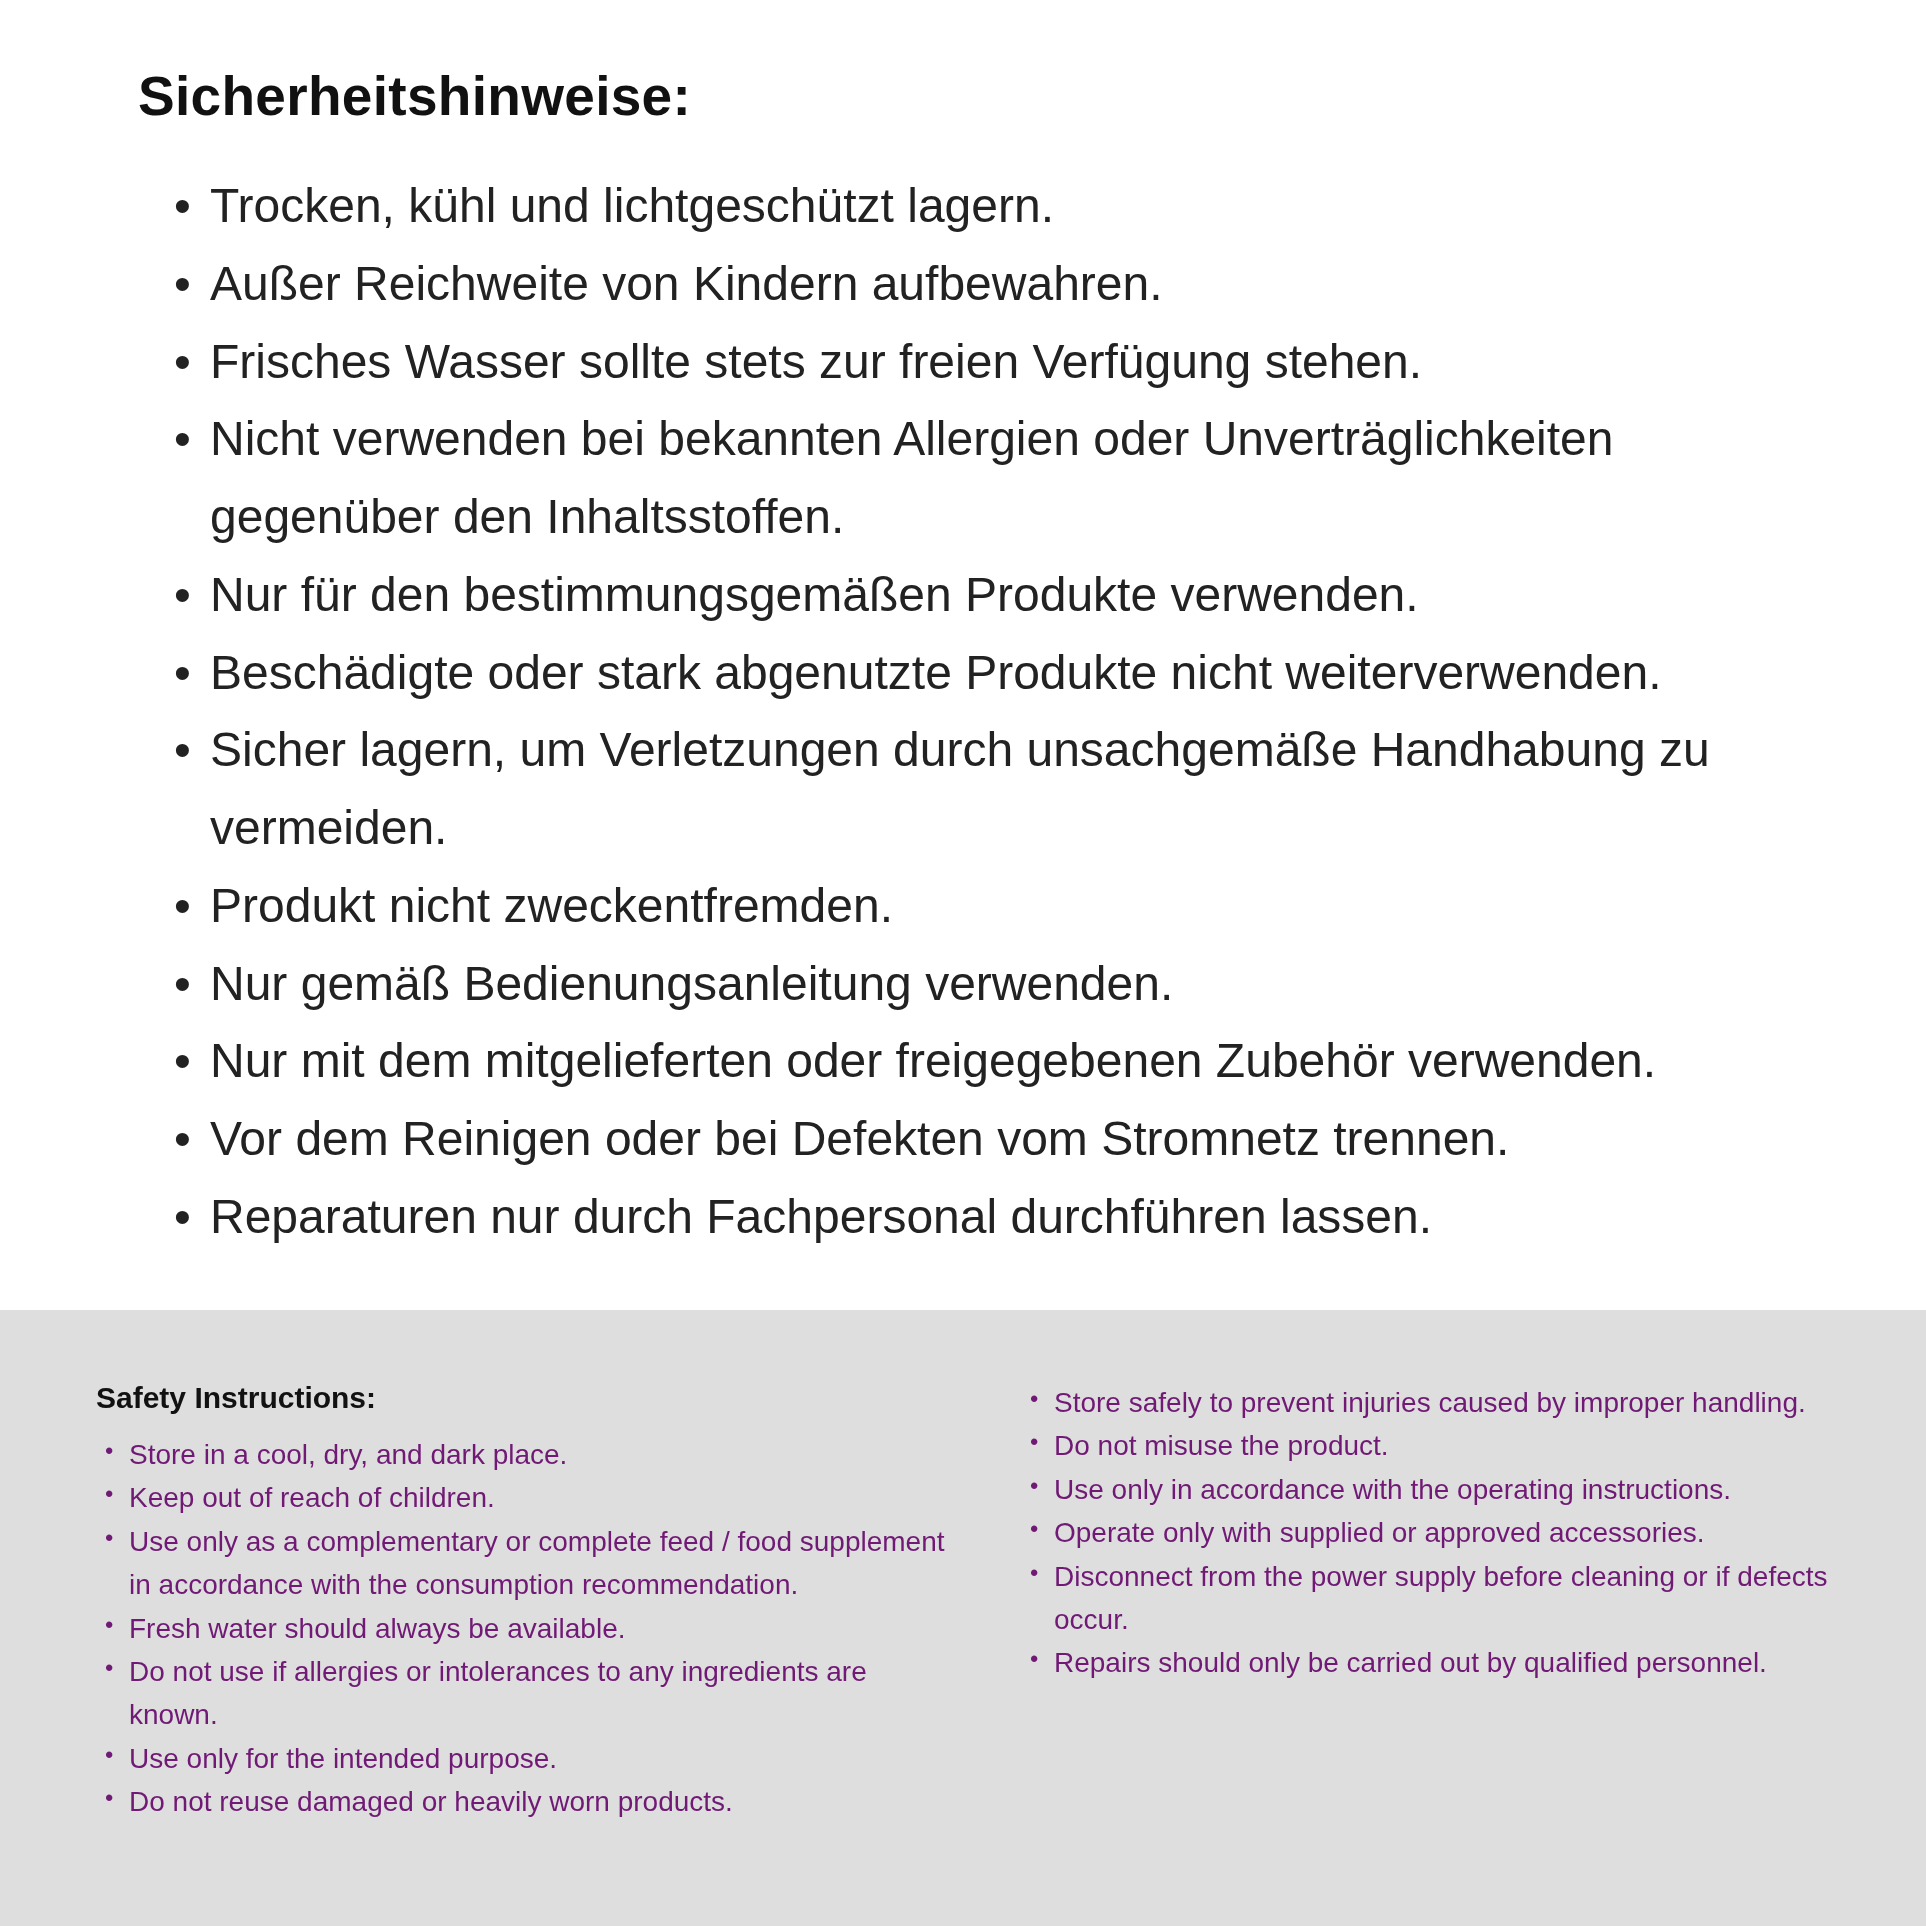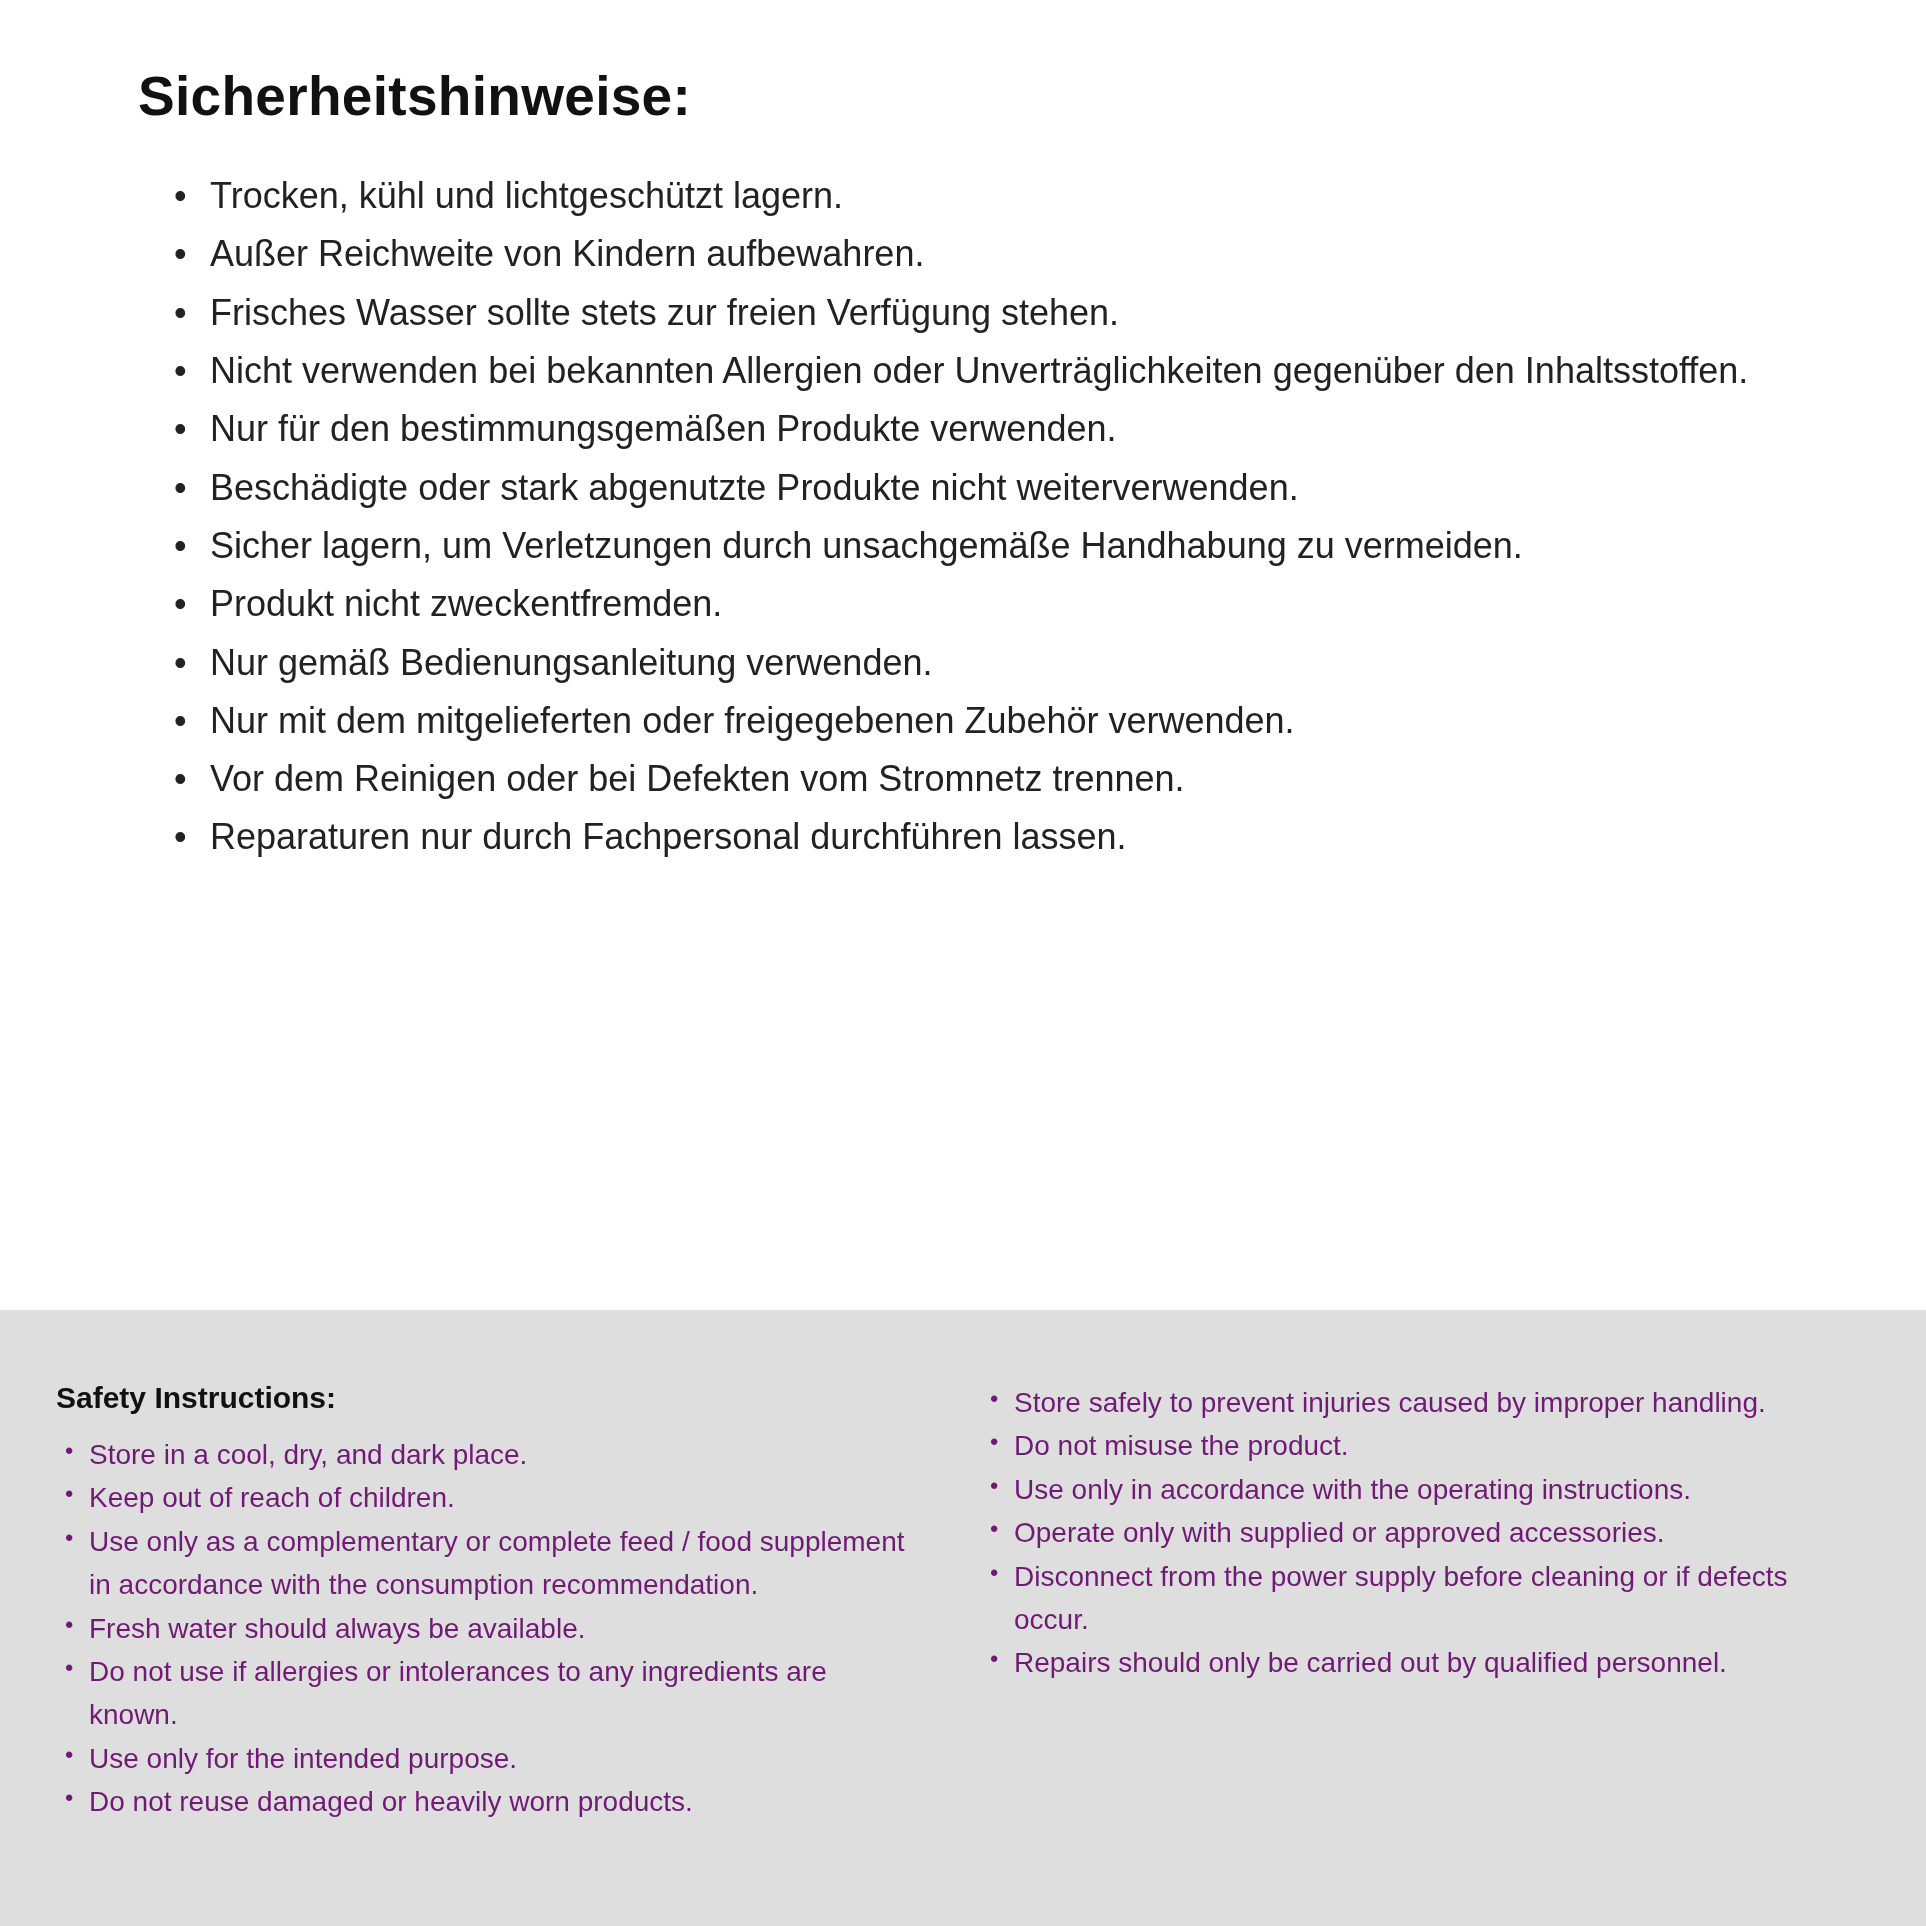--- a/index.html
+++ b/index.html
@@ -29,40 +29,40 @@
   .de-title{
     font-size:55px;
     font-weight:700;
     letter-spacing:0.3px;
     margin-bottom:39px;
     color:#111;
   }
   .de-list{
     list-style:none;
     max-width:1682px;
-    font-size:36px;
+    font-size:48px;
     line-height:1.62;
     color:#222;
   }
   .de-list li{
     position:relative;
     padding-left:72px;
   }
   .de-list li::before{
     content:"•";
     position:absolute;
     left:36px;
     top:0;
   }
 
   
   .en-section{
     flex:1 1 auto;
     background:var(--graybg);
-    padding:71px 83px 39px 56px;
+    padding:71px 83px 39px 96px;
   }
   .en-columns{
     display:flex;
     gap:71px;
     align-items:flex-start;
   }
   .en-col-left{
     flex:0 0 854px;
   }
   .en-col-right{

